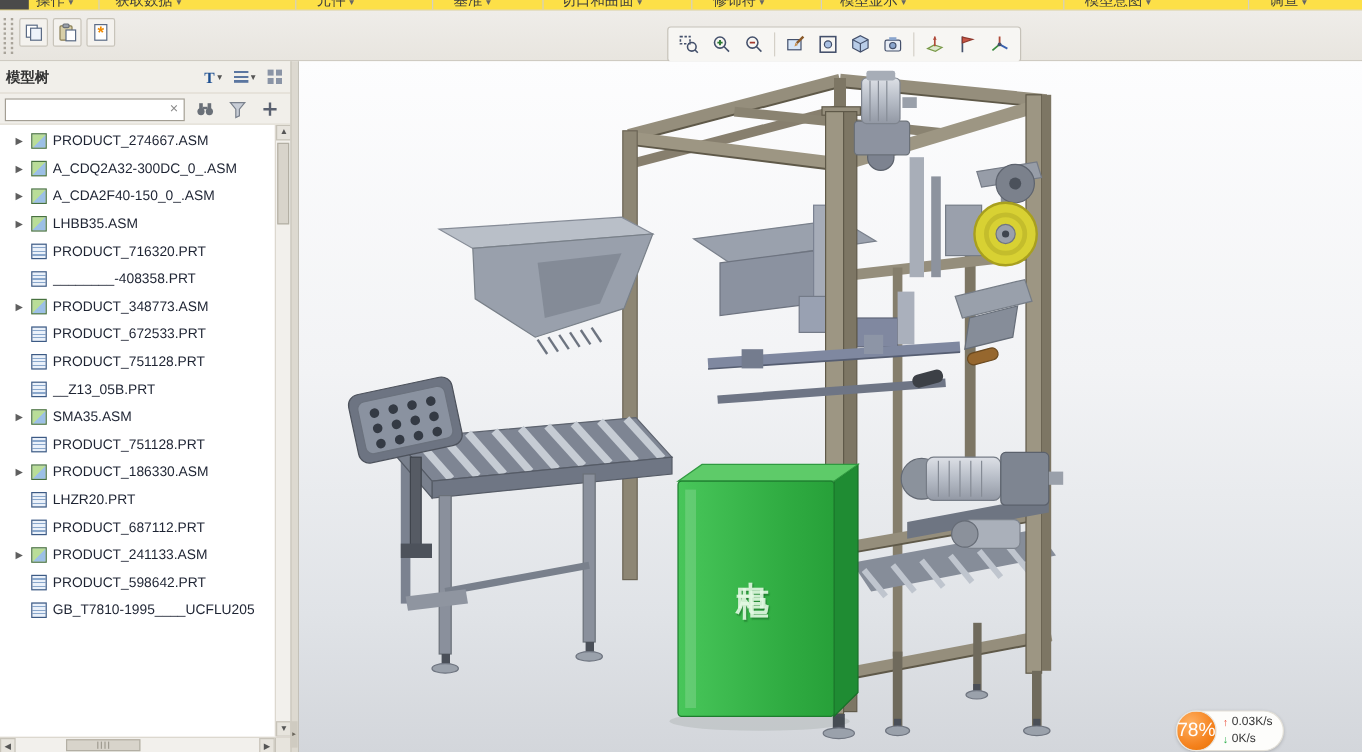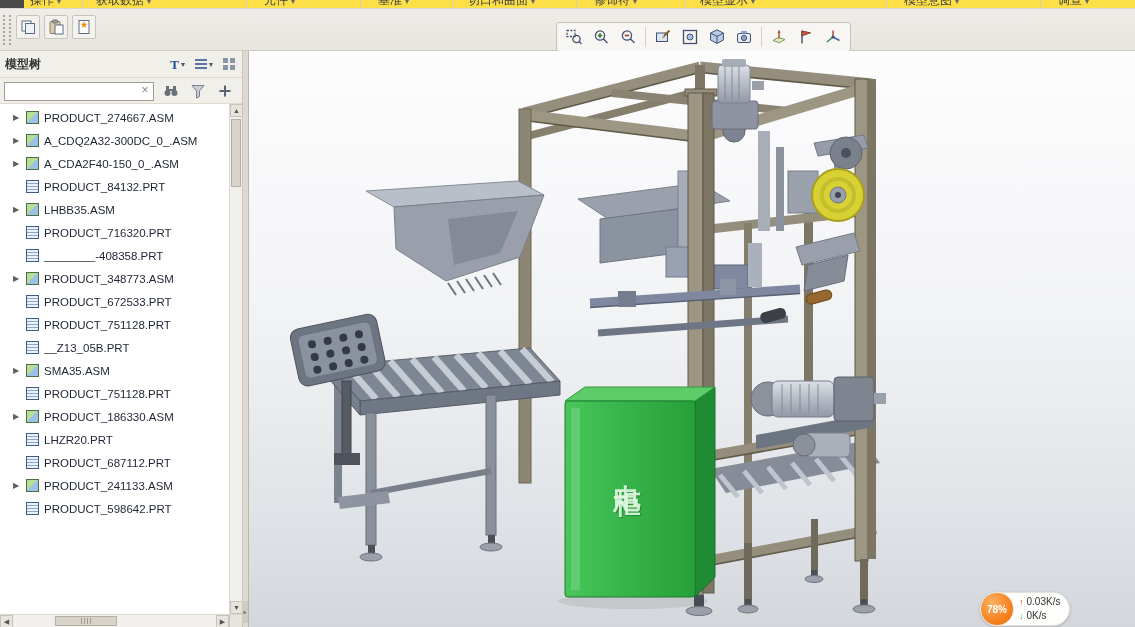--- a/index.html
+++ b/index.html
@@ -60,21 +60,21 @@
   .gripline{width:1px;height:6px;background:#a09c91}
   .corner{width:13px;height:13px;background:#e7e4dd;border-left:1px solid #c7c3b9}
 
   
   .viewport{position:absolute;left:248px;top:51px;right:0;bottom:0;background:linear-gradient(180deg,#fdfdfe 0%,#f2f3f5 45%,#e0e3e7 80%,#d3d6db 100%)}
   .viewport svg{position:absolute;inset:0}
   .cab-label{position:absolute;left:361px;top:412px;writing-mode:vertical-rl;text-orientation:upright;font-size:27px;font-weight:bold;color:rgba(226,248,226,.9);letter-spacing:5px;text-shadow:1px 1px 1px rgba(20,90,30,.45)}
 
   
   .netball{position:absolute;left:980px;top:592px;height:34px;display:flex;align-items:center;background:#fdfdfb;border:1px solid #e3e0d8;border-radius:17px;box-shadow:0 1px 3px rgba(0,0,0,.18);padding-right:9px}
-  .ball{width:34px;height:34px;border-radius:50%;background:radial-gradient(circle at 35% 30%,#ffb061,#f5831f 60%,#e76f00);color:#fff;font-size:10px;font-weight:bold;display:flex;align-items:center;justify-content:center;margin-left:-1px;border:1px solid #e9e6df}
+  .ball{width:34px;height:34px;border-radius:50%;background:radial-gradient(circle at 35% 30%,#ffb061,#f5831f 60%,#e76f00);color:#fff;font-size:16px;font-weight:normal;display:flex;align-items:center;justify-content:center;margin-left:-1px;border:1px solid #e9e6df}
   .rates{display:flex;flex-direction:column;justify-content:center;margin-left:5px;line-height:1}
   .rate{display:flex;align-items:center;gap:3px;font-size:10px;color:#333;height:14px}
   .up{color:#e8432e;font-size:9px}
   .down{color:#2daf4c;font-size:9px}
 </style>
 </head>
 <body>
 
 <div class="app">
 
@@ -471,25 +471,20 @@
               <span class="t-arrow">▶</span>
               <span class="t-icon is-asm"></span>
               <span class="t-label">A_CDQ2A32-300DC_0_.ASM</span>
             </li>
             <li class="trow">
               <span class="t-arrow">▶</span>
               <span class="t-icon is-asm"></span>
               <span class="t-label">A_CDA2F40-150_0_.ASM</span>
             </li>
             <li class="trow">
-              <span class="t-arrow" style="visibility: hidden;">▶</span>
-              <span class="t-icon is-prt"></span>
-              <span class="t-label">PRODUCT_84132.PRT</span>
-            </li>
-            <li class="trow">
               <span class="t-arrow">▶</span>
               <span class="t-icon is-asm"></span>
               <span class="t-label">LHBB35.ASM</span>
             </li>
             <li class="trow">
               <span class="t-arrow" style="visibility: hidden;">▶</span>
               <span class="t-icon is-prt"></span>
               <span class="t-label">PRODUCT_716320.PRT</span>
             </li>
             <li class="trow">
@@ -544,20 +539,25 @@
             </li>
             <li class="trow">
               <span class="t-arrow">▶</span>
               <span class="t-icon is-asm"></span>
               <span class="t-label">PRODUCT_241133.ASM</span>
             </li>
             <li class="trow">
               <span class="t-arrow" style="visibility: hidden;">▶</span>
               <span class="t-icon is-prt"></span>
               <span class="t-label">PRODUCT_598642.PRT</span>
+            </li>
+            <li class="trow">
+              <span class="t-arrow" style="visibility: hidden;">▶</span>
+              <span class="t-icon is-prt"></span>
+              <span class="t-label">GB_T7810-1995____UCFLU205</span>
             </li>
           </ul>
         <div class="vscroll">
           <button class="sb-btn">▲</button>
           <div class="sb-track">
               <div class="sb-thumb-v"></div>
             </div>
           <button class="sb-btn">▼</button>
         </div>
       </div>

